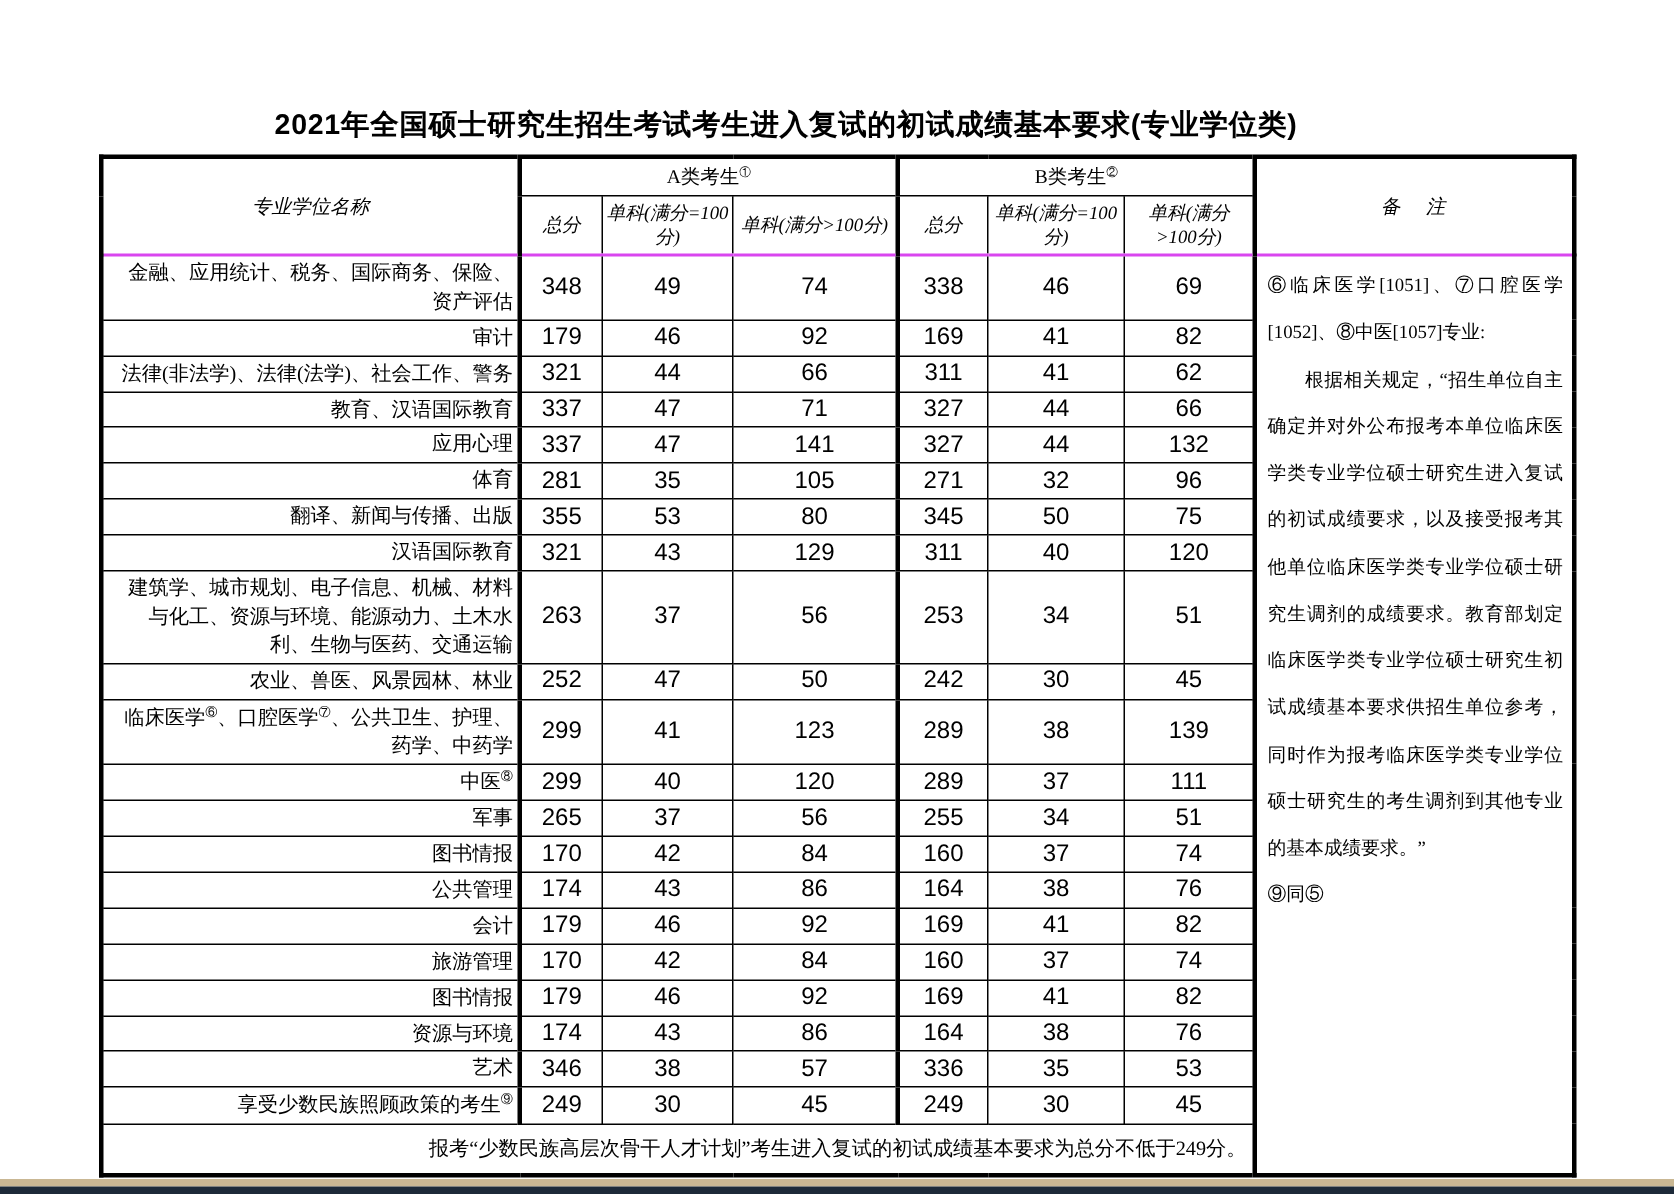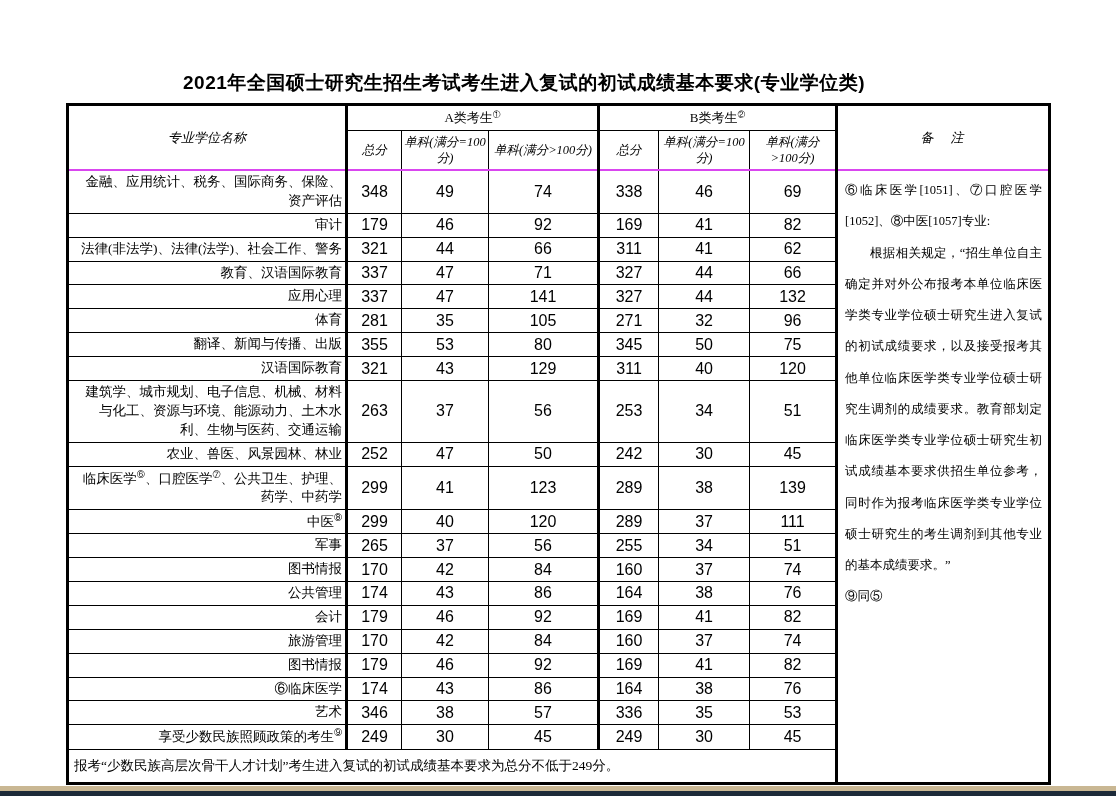--- a/index.html
+++ b/index.html
@@ -32,21 +32,21 @@
   td.num-cell{
     text-align:center;font-family:"Liberation Sans",sans-serif;font-size:16px;
   }
   td.remark-cell{
     vertical-align:top;text-align:justify;font-size:12.5px;line-height:2.5;
     padding:4px 6px 0 7px;
   }
   .remark-cell p{margin:0;}
   .remark-body{text-indent:2em;}
   .remark-minority{margin-top:46px;}
-  tr.footer-row td{height:28px;text-align:left;font-size:13.5px;padding:2px 4px 2px 5px;}
+  tr.footer-row td{height:28px;text-align:right;font-size:13.5px;padding:2px 4px 2px 5px;}
   sup{font-size:.6em;}
   .band{position:absolute;left:0;width:1116px;}
   .band-tan{top:786px;height:5px;}
   .band-dark{top:791px;height:5px;}
 </style>
 </head>
 <body>
 
 <div class="page">
 
@@ -242,21 +242,21 @@
           <tr>
     <td class="name-cell">图书情报</td>
     <td class="num-cell sep">179</td>
     <td class="num-cell">46</td>
     <td class="num-cell">92</td>
     <td class="num-cell sep">169</td>
     <td class="num-cell">41</td>
     <td class="num-cell">82</td>
   </tr>
           <tr>
-    <td class="name-cell">⑥临床医学</td>
+    <td class="name-cell">资源与环境</td>
     <td class="num-cell sep">174</td>
     <td class="num-cell">43</td>
     <td class="num-cell">86</td>
     <td class="num-cell sep">164</td>
     <td class="num-cell">38</td>
     <td class="num-cell">76</td>
   </tr>
           <tr>
     <td class="name-cell">艺术</td>
     <td class="num-cell sep">346</td>

